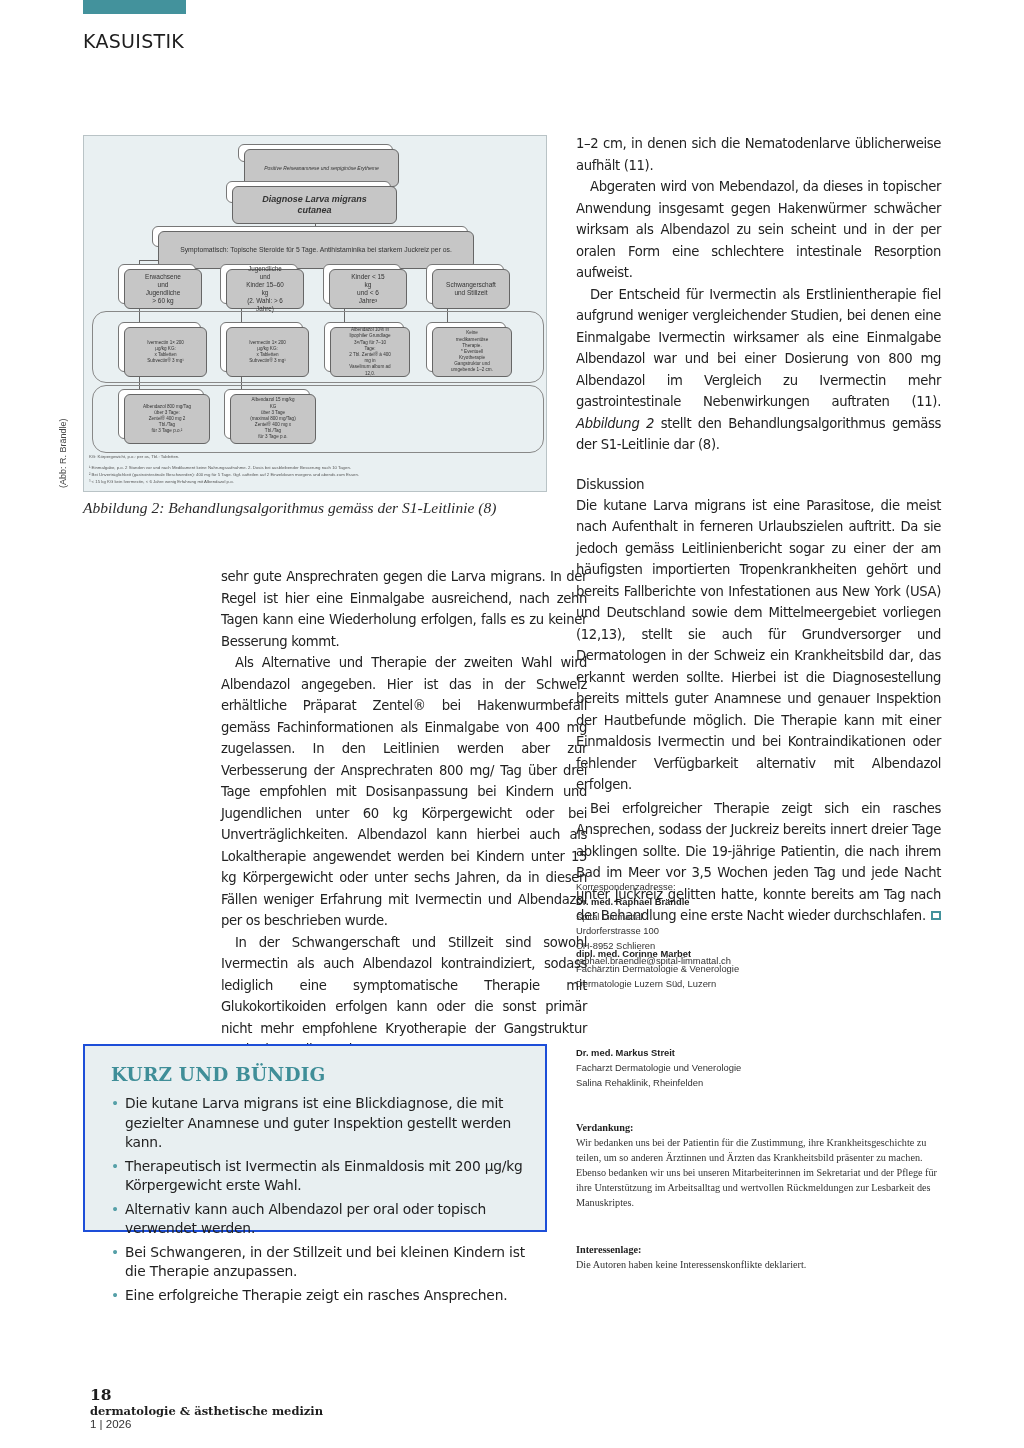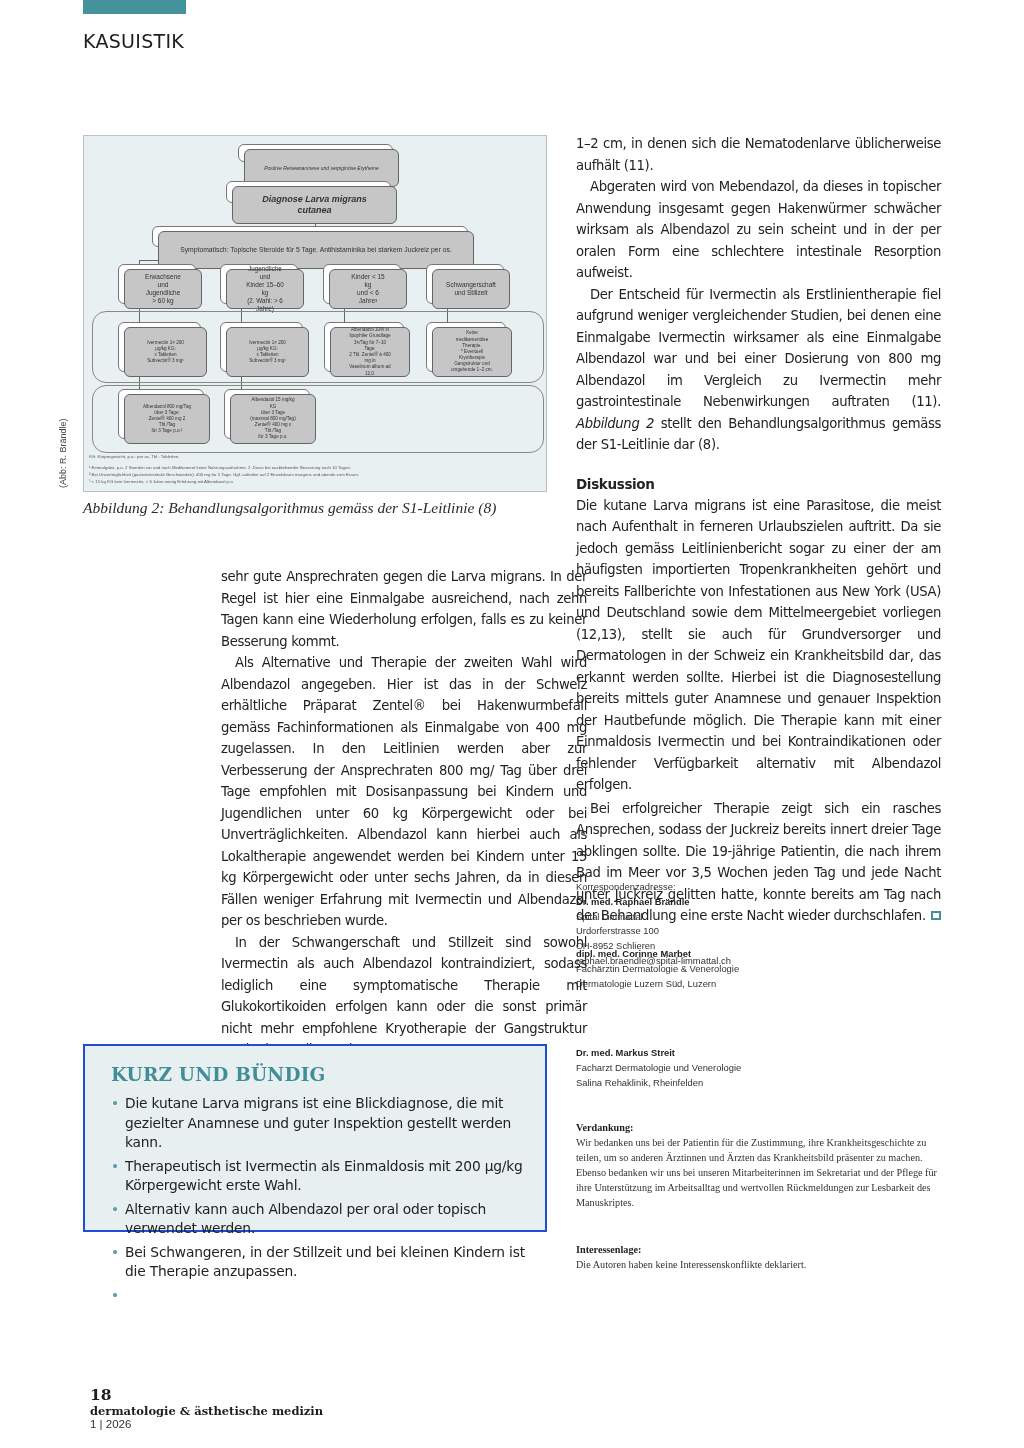--- a/index.html
+++ b/index.html
@@ -23,21 +23,21 @@
   .fline { position: absolute; background: #666; }
   .fgroup { position: absolute; border: 1px solid #888; border-radius: 14px; }
   .fnote { position: absolute; left: 5px; font-size: 4.3px; color: #555; white-space: nowrap; line-height: 1.45; }
 
   
   .col { position: absolute; font-family: "DejaVu Sans", sans-serif; font-size: 13.2px; line-height: 21.5px; color: #222; text-align: justify; }
   .col p { text-indent: 0; }
   .col p.ind { text-indent: 14px; }
   .col-mid { left: 181px; top: 566px; width: 366px; letter-spacing: -0.35px; margin-left: 40px; }
   .col-right { left: 576px; top: 133px; width: 365px; letter-spacing: -0.35px; }
-  .col h3 { font-size: 13.5px; font-weight: bold; margin-top: 18px; line-height: 21px; }
+  .col h3 { font-size: 13.5px; font-weight: normal; margin-top: 18px; line-height: 21px; }
   .end-mark { display: inline-block; width: 10px; height: 9px; border: 2px solid #43929c; float: right; margin-top: 6px; }
 
   .addr { position: absolute; left: 576px; width: 370px; font-size: 9.4px; line-height: 14.8px; color: #333; }
   .addr b { color: #1e1e1e; }
 
   .ack { position: absolute; left: 576px; width: 372px; font-family: "Liberation Serif", serif; font-size: 10.2px; line-height: 15px; color: #333; }
   .ack b { color: #1e1e1e; }
 
   
   .kub { position: absolute; left: 83px; top: 1044px; width: 464px; height: 188px; background: #e8eff1; border: 2px solid #1d4ed8; }
@@ -211,21 +211,21 @@
   <div>Die Autoren haben keine Interessenskonflikte deklariert.</div>
 </div>
 
 <div class="kub">
   <h2>KURZ UND BÜNDIG</h2>
   <ul>
     <li><span class="bul">•</span><span>Die kutane Larva migrans ist eine Blickdiagnose, die mit gezielter Anamnese und guter Inspektion gestellt werden kann.</span></li>
     <li><span class="bul">•</span><span>Therapeutisch ist Ivermectin als Einmaldosis mit 200 µg/kg Körpergewicht erste Wahl.</span></li>
     <li><span class="bul">•</span><span>Alternativ kann auch Albendazol per oral oder topisch verwendet werden.</span></li>
     <li><span class="bul">•</span><span>Bei Schwangeren, in der Stillzeit und bei kleinen Kindern ist die Therapie anzupassen.</span></li>
-    <li><span class="bul">•</span></li>
+    <li><span class="bul">•</span><span>Eine erfolgreiche Therapie zeigt ein rasches Ansprechen.</span></li>
   </ul>
 </div>
 
 <div class="footer">
   <span class="page-num">18</span>
   <span class="journal">dermatologie &amp; ästhetische medizin</span>
   <span class="issue">1 | 2026</span>
 </div>
 
 </body></html>

